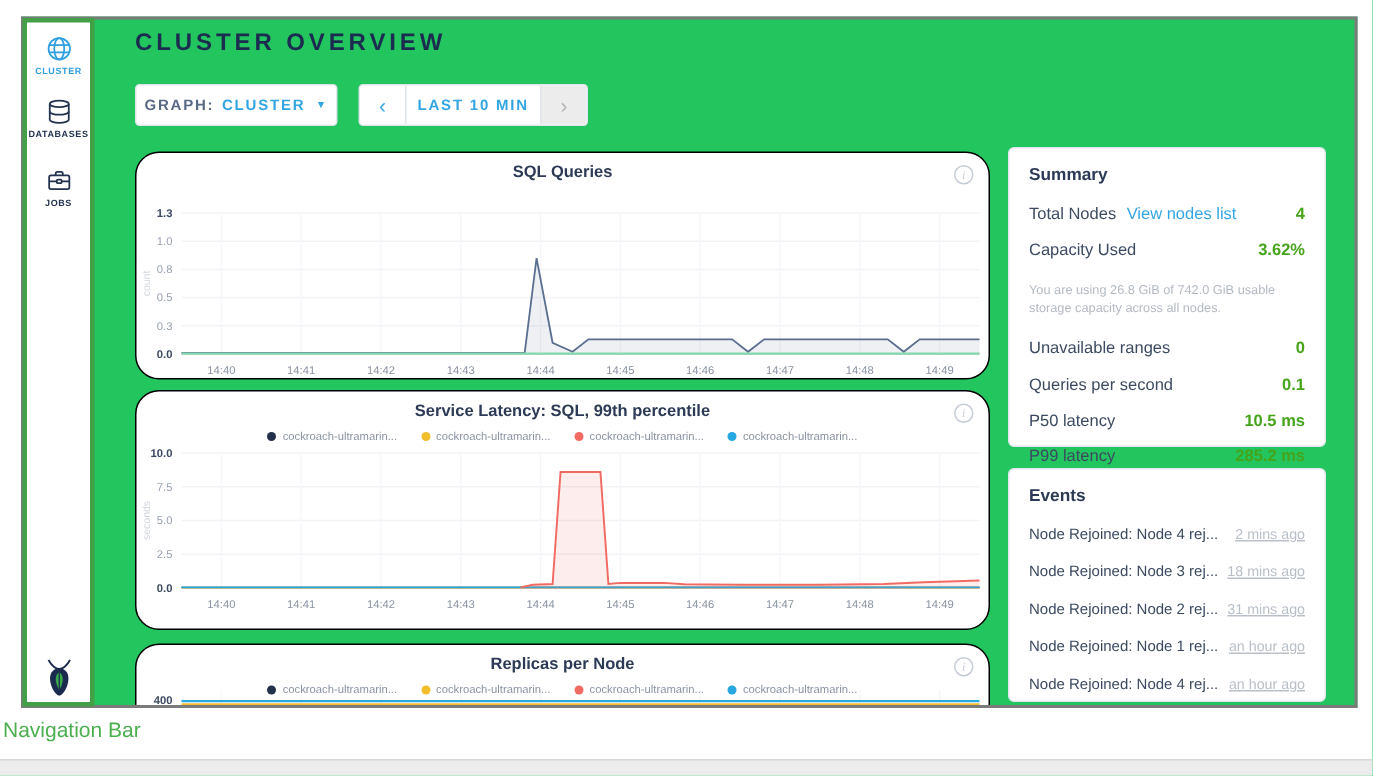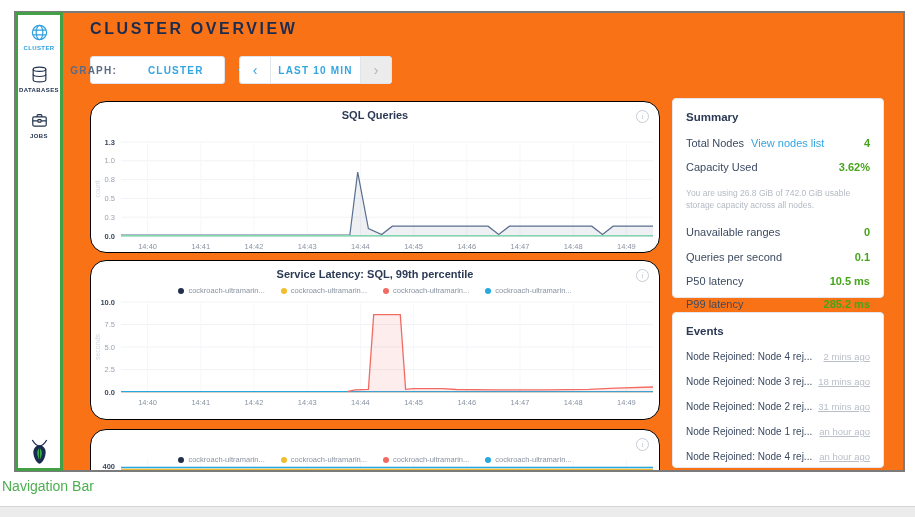--- a/index.html
+++ b/index.html
@@ -3,21 +3,21 @@
 <meta charset="utf-8">
 <style>
   html,body { margin:0; padding:0; }
   body {
     width:915px; height:517px; position:relative; background:#ffffff;
     font-family:"Liberation Sans", sans-serif; overflow:hidden;
   }
   
   #frame {
     position:absolute; left:14px; top:11px; width:887px; height:457px;
-    border:2px solid #7b7b7b; background:#f97316; overflow:hidden;
+    border:2px solid #7b7b7b; background:#22c55e; overflow:hidden;
   }
   
   #sidebar { position:absolute; left:0; top:0; width:46px; height:100%; background:#fff; }
   .nav-item { display:flex; flex-direction:column; align-items:center; cursor:pointer; color:#23334f; }
   .nav-item svg { width:19px; height:19px; display:block; }
   .nav-label { font-size:6px; font-weight:bold; letter-spacing:.4px; margin-top:3px; color:#23334f; }
   .nav-item.active { color:#2f9fe0; }
   .nav-item.active .nav-label { color:#2f9fe0; }
   #nav-cluster { margin-top:10px; }
   #nav-databases { margin-top:14px; }
@@ -34,21 +34,21 @@
     position:absolute; left:28px; top:7px; font-size:16px; font-weight:bold;
     letter-spacing:2.6px; color:#1b2c50;
   }
   #toolbar { position:absolute; left:28px; top:43px; display:flex; }
   .dropdown {
     height:26px; border:1px solid #e0e5eb; border-radius:3px; background:#fff;
     display:flex; align-items:center; justify-content:center;
     font-size:10px; font-weight:bold; letter-spacing:1.2px; color:#5a6a85; cursor:pointer;
     box-sizing:content-box;
   }
-  #dd-graph { width:133px;gap:26px; }
+  #dd-graph { width:133px; }
   #dd-dashboard { width:168px; margin-left:8px; }
   .dd-value { color:#33a5e2; margin-left:5px; }
   .caret { color:#33a5e2; margin-left:7px; font-size:7px; }
   #timerange {
     margin-left:14px; width:151px; height:26px; border:1px solid #e0e5eb;
     border-radius:3px; display:flex; overflow:hidden; background:#fff;
   }
   .tr-btn { width:30px; display:flex; align-items:center; justify-content:center;
     color:#33a5e2; font-size:14px; cursor:pointer; }
   .tr-prev { border-right:1px solid #e0e5eb; }
@@ -241,20 +241,21 @@
               <text x="535.4" y="144" text-anchor="middle" font-size="7.5" fill="#8a93a2">14:49</text>
               <text x="9" y="86" text-anchor="middle" font-size="7" fill="#d2d7de" transform="rotate(-90 9 86)">seconds</text>
               <polyline points="30.0,130.6 562.0,130.6" fill="none" stroke="#223049" stroke-width="1"></polyline>
               <polyline points="30.0,130.6 562.0,130.6" fill="none" stroke="#f2bd2d" stroke-width="1"></polyline>
               <polyline points="30.0,130.5 562.0,130.5" fill="none" stroke="#28a8e0" stroke-width="1"></polyline>
               <polygon points="256.1,131.0 256.1,130.6 264.1,128.8 277.4,128.3 282.7,53.6 309.3,53.6 314.6,128.3 322.6,127.6 351.9,127.6 365.2,128.5 402.4,128.8 455.6,128.8 498.2,128.3 524.8,127.2 562.0,126.0 562.0,131.0" fill="rgba(242,107,99,0.12)"></polygon>
               <polyline points="256.1,130.6 264.1,128.8 277.4,128.3 282.7,53.6 309.3,53.6 314.6,128.3 322.6,127.6 351.9,127.6 365.2,128.5 402.4,128.8 455.6,128.8 498.2,128.3 524.8,127.2 562.0,126.0" fill="none" stroke="#f26b63" stroke-width="1.3"></polyline>
             </svg></div>
       </div>
       <div class="chart-card" id="chart-2">
+        <div class="chart-title">Replicas per Node</div>
         <span class="info-icon">i</span>
         <div class="chart-legend">
             <span class="legend-item"><i style="background: rgb(34, 48, 73);"></i>cockroach-ultramarin...</span>
             <span class="legend-item"><i style="background: rgb(242, 189, 45);"></i>cockroach-ultramarin...</span>
             <span class="legend-item"><i style="background: rgb(242, 107, 99);"></i>cockroach-ultramarin...</span>
             <span class="legend-item"><i style="background: rgb(40, 168, 224);"></i>cockroach-ultramarin...</span>
           </div>
         <div class="chart-plot"><svg width="568" height="150">
               <line x1="30" x2="562" y1="36.97674418604652" y2="36.97674418604652" stroke="#f1f3f6"></line>
               <line x1="56.6" x2="56.6" y1="30" y2="130" stroke="#f5f7fa"></line>

